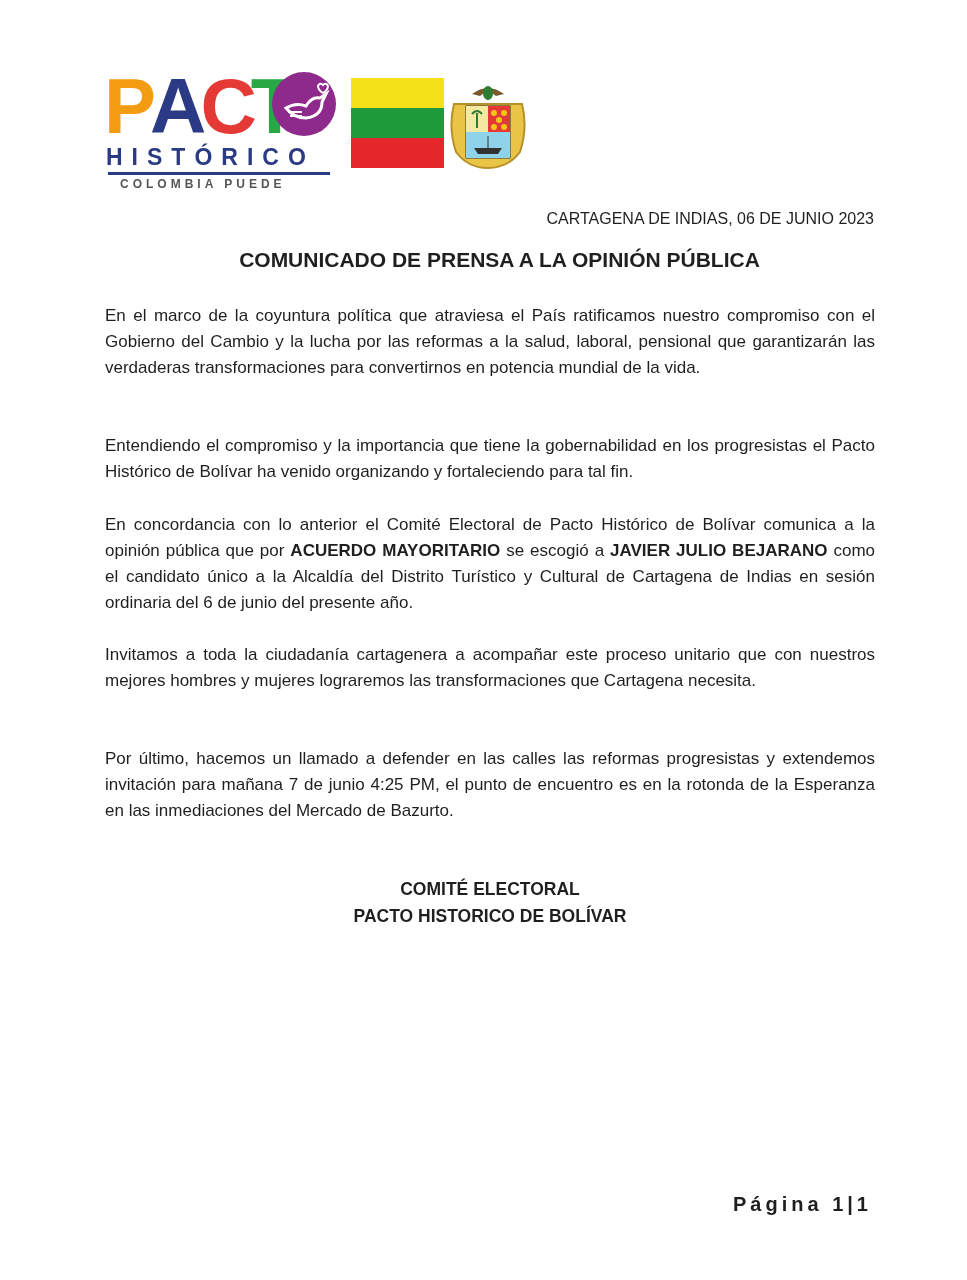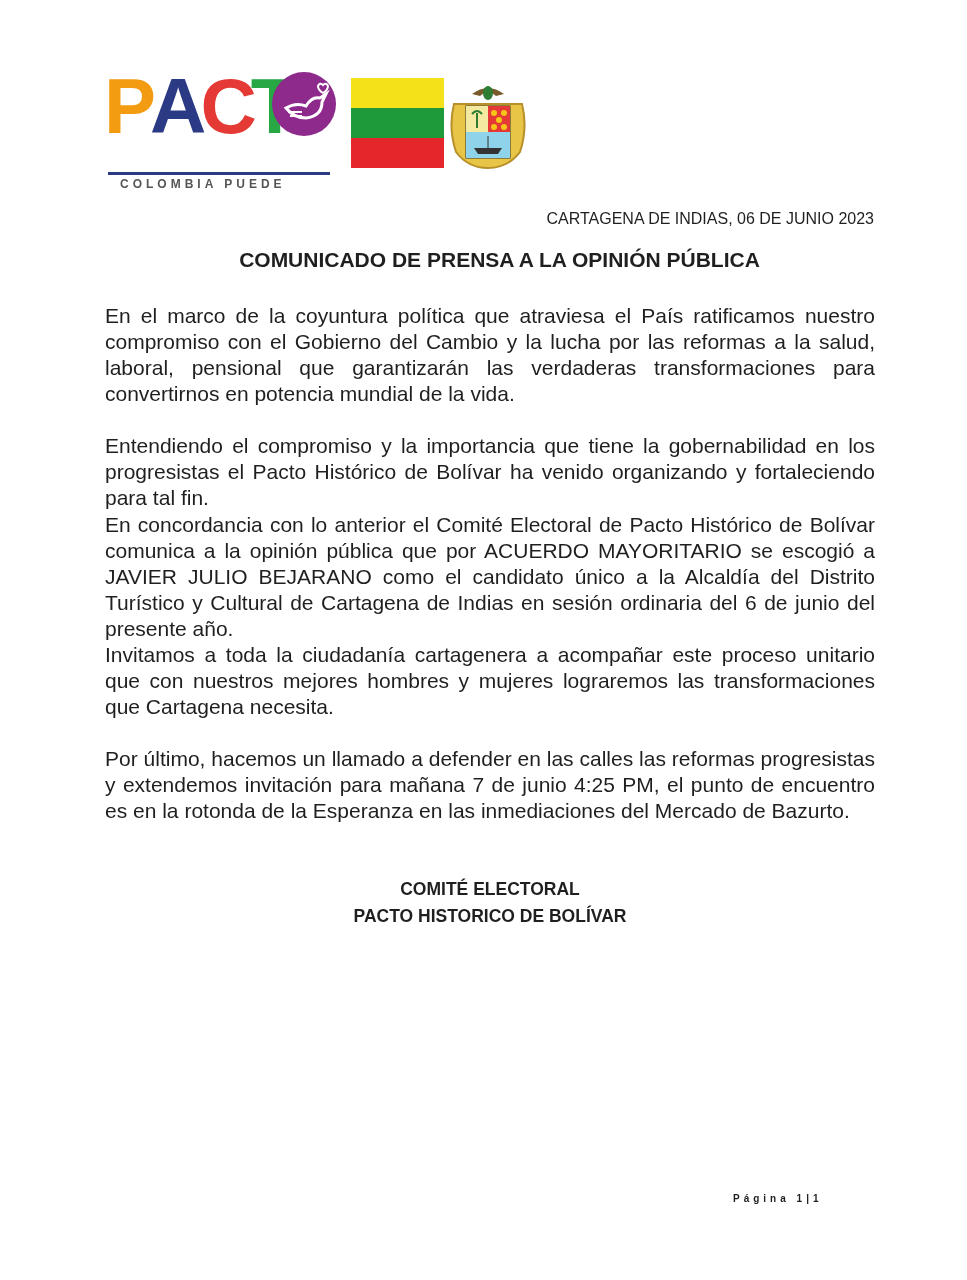--- a/index.html
+++ b/index.html
@@ -12,43 +12,44 @@
                  background:#8e2a8c; }
   .historico { position:absolute; left:2px; top:74px; font-size:23px; font-weight:bold; letter-spacing:9px;
                color:#2b3a85; }
   .hline { position:absolute; left:4px; top:102px; width:222px; height:3px; background:#2b3a85; }
   .colombia { position:absolute; left:16px; top:107px; font-size:12px; letter-spacing:4px; color:#555; font-weight:bold;text-align:center; }
   .flag { position:absolute; left:351px; top:78px; width:93px; height:90px; }
   .flag div { height:30px; }
   .shield { position:absolute; left:444px; top:78px; width:88px; height:92px; }
   .date { position:absolute; right:93px; top:210px; font-size:16px; font-weight:normal; }
   .title { position:absolute; left:16px; width:967px; top:248px; text-align:center; font-size:21px; font-weight:bold; }
-  .para { position:absolute; left:105px; width:770px; font-size:21px; line-height:26px; text-align:justify; }
-  .para b { font-weight:normal; }
+  .para { position:absolute; left:105px; width:770px; font-size:17px; line-height:26px; text-align:justify; }
+  .para b { font-weight:bold; }
   .sign { position:absolute; left:0; width:980px; text-align:center; font-weight:bold; font-size:17.5px; line-height:27px; top:876px; }
-  .pagenum { position:absolute; left:733px; top:1193px; font-size:10px; font-weight:bold; letter-spacing:4px; }
+  .pagenum { position:absolute; left:733px; top:1193px; font-size:20px; font-weight:bold; letter-spacing:4px; }
 </style>
 </head>
 <body>
 
 <div class="logo">
   <div class="pacto-letters">
     <span class="pl" style="color:#f39c12">P</span>
     <span class="pl" style="color:#2b3a85">A</span>
     <span class="pl" style="color:#e53935">C</span>
     <span class="pl" style="color:#27a844">T</span>
   </div>
   <div class="dove-circle">
     <svg width="64" height="64" viewBox="0 0 64 64">
       <path d="M14 36 Q24 30 34 34 Q40 24 48 26 L54 22 L50 30 Q50 44 34 46 Q22 46 14 36 Z" fill="none" stroke="#fff" stroke-width="3"></path>
       <path d="M46 14 q2-4 5-1 q3-3 5 1 q0 4-5 7 q-5-3-5-7z" fill="none" stroke="#fff" stroke-width="2"></path>
       <line x1="16" y1="40" x2="30" y2="40" stroke="#fff" stroke-width="2"></line>
       <line x1="18" y1="44" x2="30" y2="44" stroke="#fff" stroke-width="2"></line>
     </svg>
   </div>
+  <div class="historico">HISTÓRICO</div>
   <div class="hline"></div>
   <div class="colombia">COLOMBIA PUEDE</div>
 </div>
 
 <div class="flag">
   <div style="background:#f5e11a"></div>
   <div style="background:#1f9a3a"></div>
   <div style="background:#e5262a"></div>
 </div>
 

